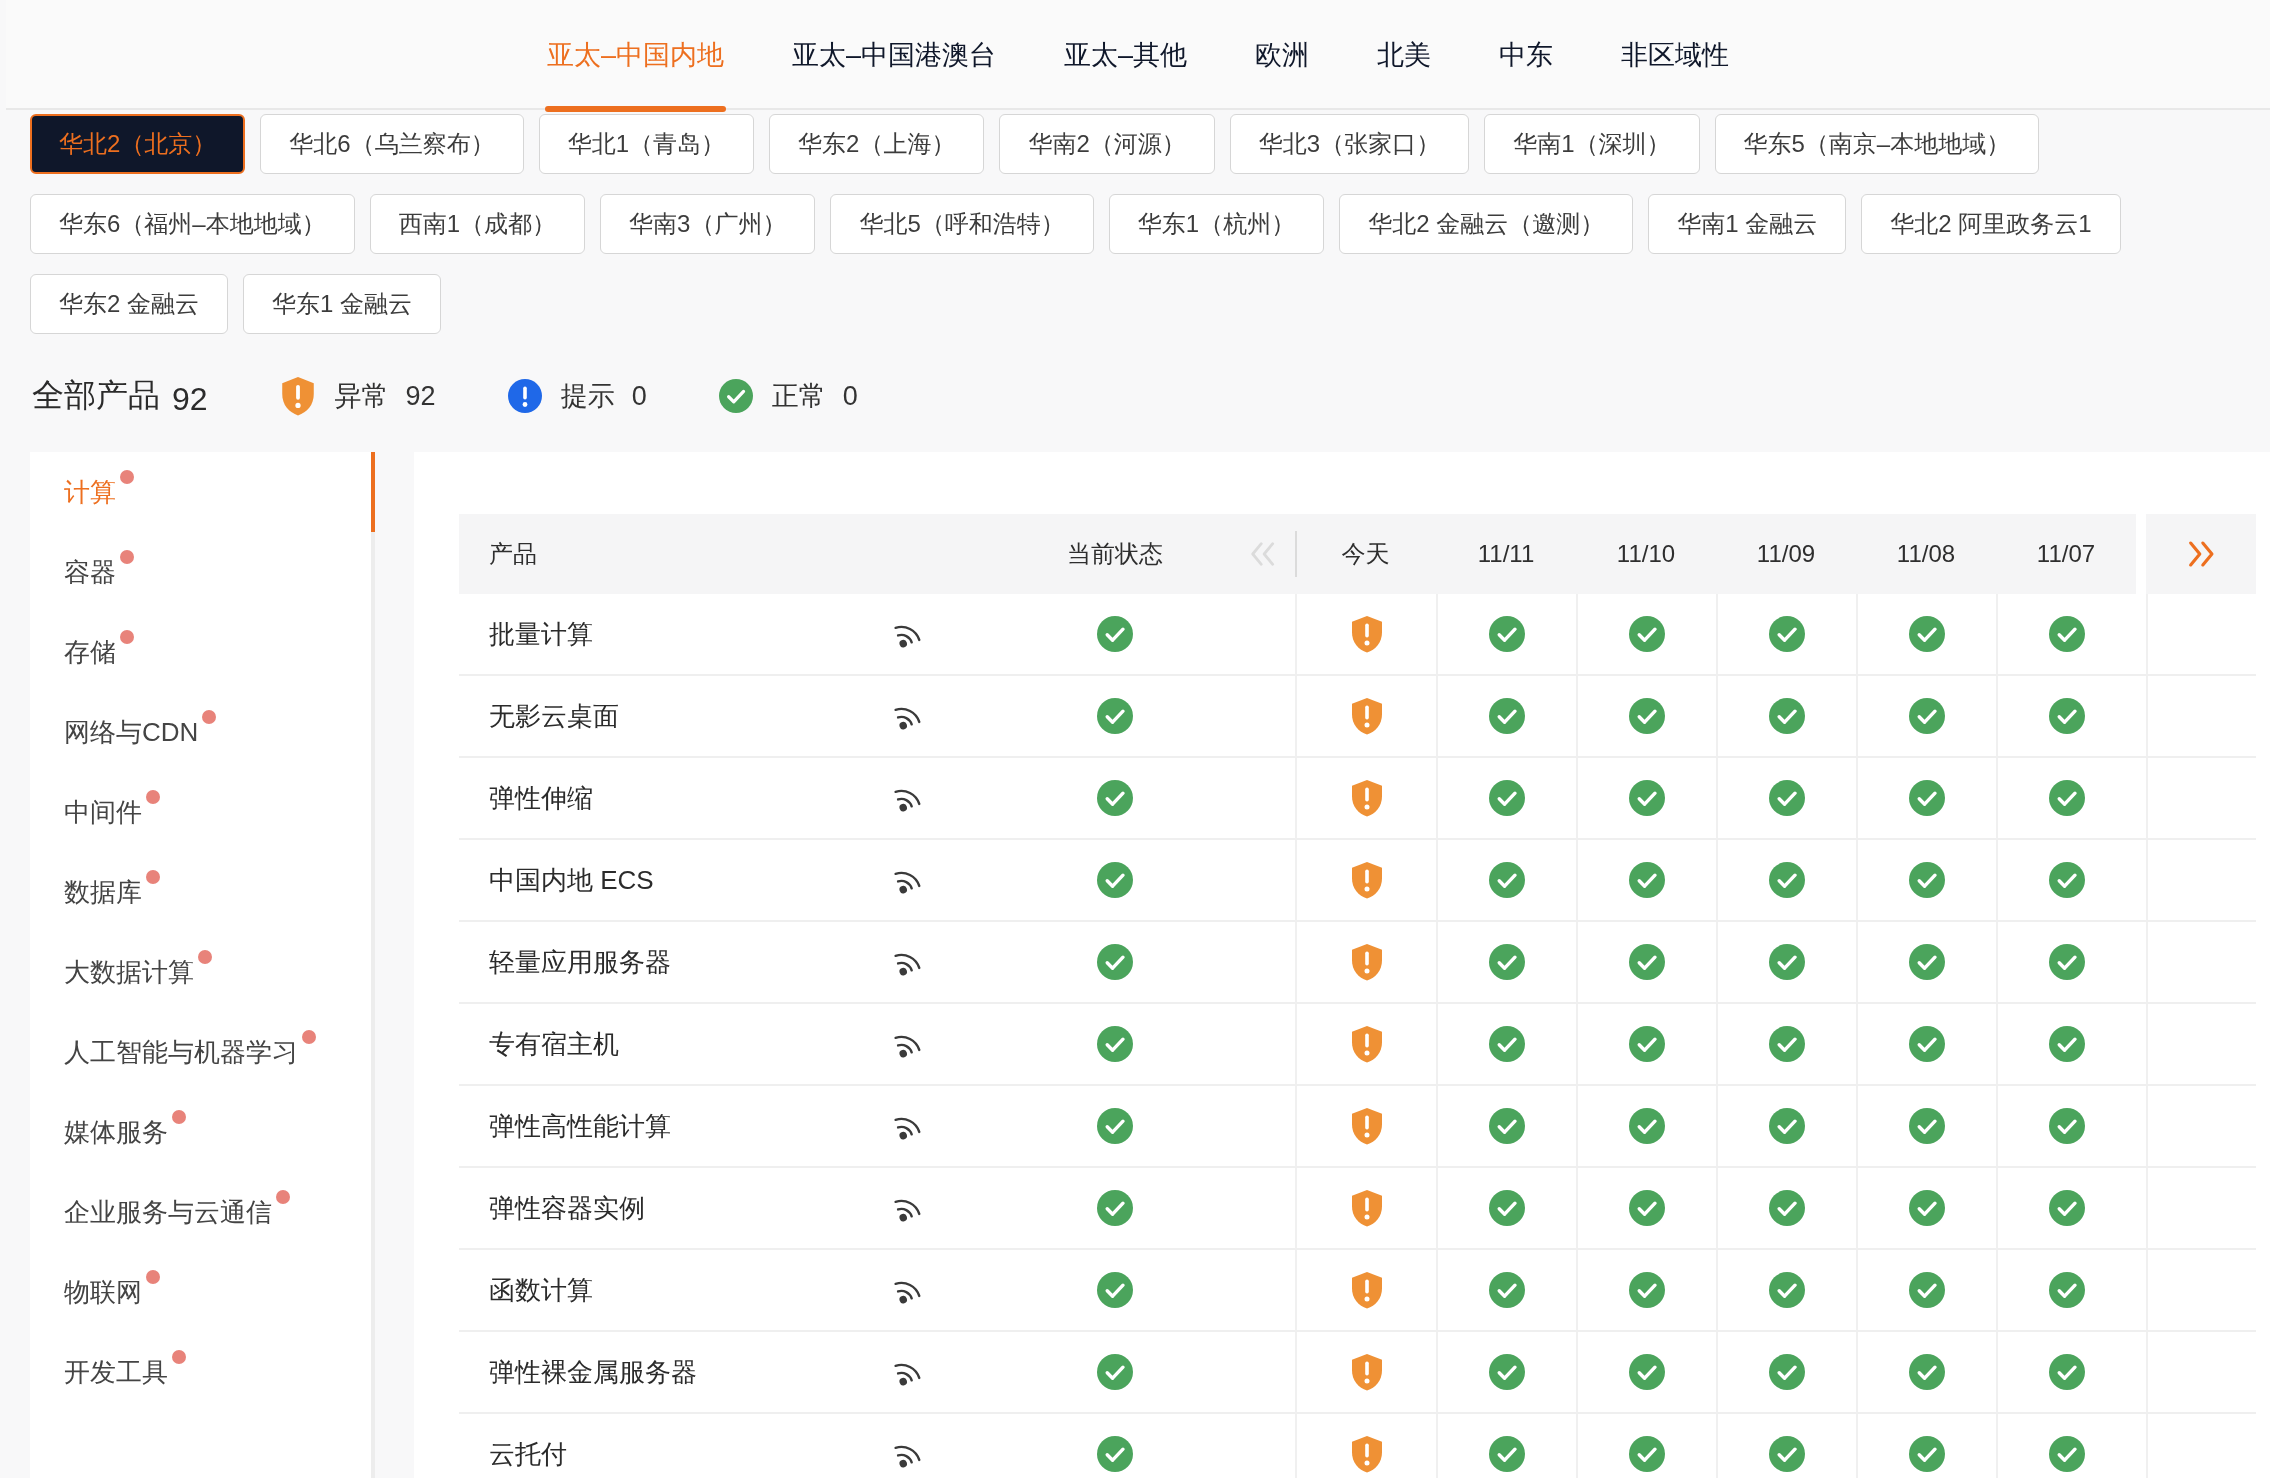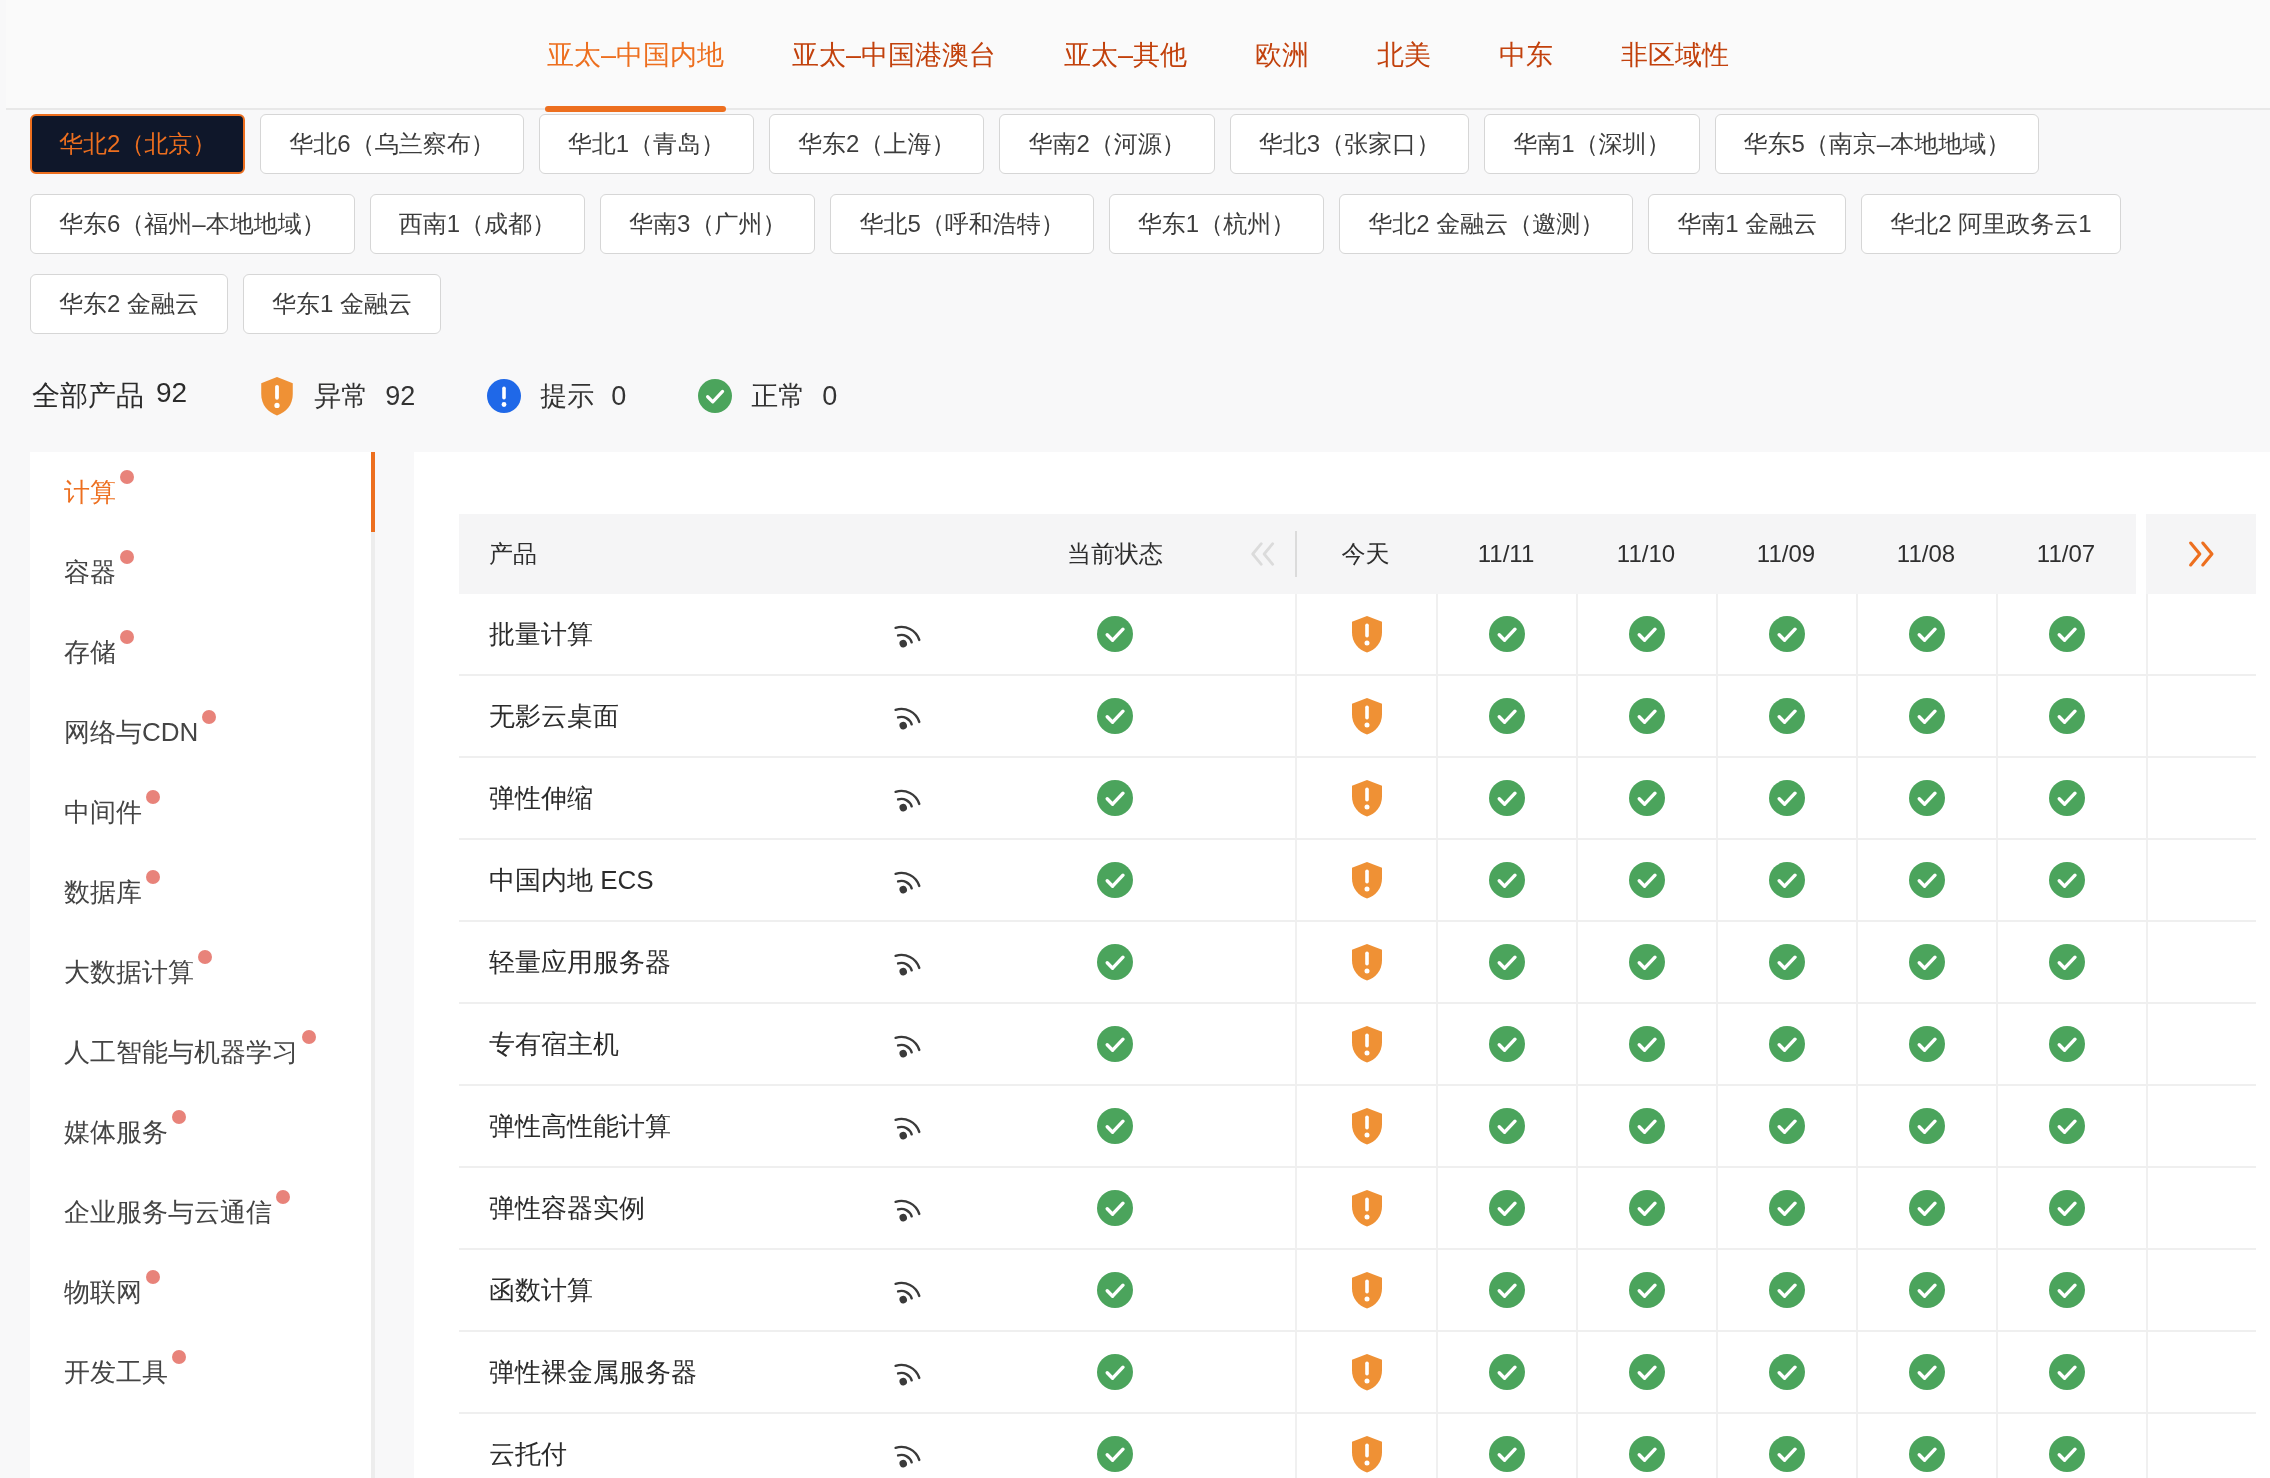--- a/index.html
+++ b/index.html
@@ -13,21 +13,21 @@
   }
   
   .tabbar {
     position:absolute; top:0; left:6px; right:0; height:110px;
     background:#FAFAFA;
     border-bottom:2px solid #E8E8E8;
     display:flex; justify-content:center; gap:64px;
   }
   .tab {
     height:110px; display:flex; align-items:center;
-    font-size:27px; color:#c2410c; cursor:pointer; position:relative;
+    font-size:27px; color:#0f172a; cursor:pointer; position:relative;
     padding:0 2px; white-space:nowrap;
   }
   .tab.active { color:#ED6F1F; }
   .tab.active::after {
     content:''; position:absolute; left:0; right:0; bottom:-2px;
     height:6px; background:#ED6F1F; border-radius:3px;
   }
   
   .regions { position:absolute; top:114px; left:30px; right:20px; }
   .region-row { display:flex; gap:15px; margin-bottom:20px; }
@@ -38,21 +38,21 @@
     font-size:24px; color:#3C3C3C; white-space:nowrap; cursor:pointer;
   }
   .region-btn.selected {
     border:2px solid #ED6F1F; color:#ED6F1F; background:#0f172a; padding:0 27px;
   }
   
   .summary {
     position:absolute; top:372px; left:32px; height:48px;
     display:flex; align-items:center;
   }
-  .sum-total { display:flex; align-items:flex-start; gap:12px; font-size:28px; color:#2b2b2b; }
+  .sum-total { display:flex; align-items:flex-end; gap:12px; font-size:32px; color:#2b2b2b; }
   .sum-item { display:flex; align-items:center; gap:19px; font-size:27px; color:#333; margin-left:72px; }
   .sum-item .cnt { margin-left:-2px; }
   .icw { display:flex; align-items:center; justify-content:center; }
   
   .sidebar {
     position:absolute; left:30px; top:452px; width:345px; bottom:0;
     background:#fff;
   }
   .side-rail { position:absolute; right:0; top:0; bottom:0; width:4px; background:#EDEDED; }
   .side-rail-active { position:absolute; right:0; top:0; width:4px; height:80px; background:#ED6F1F; z-index:2; }

